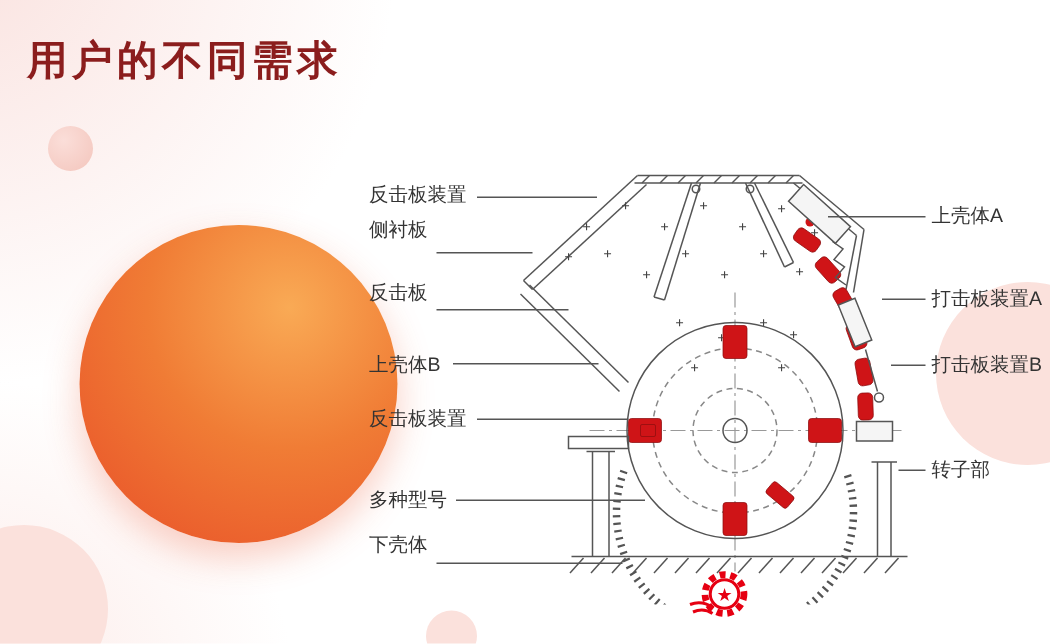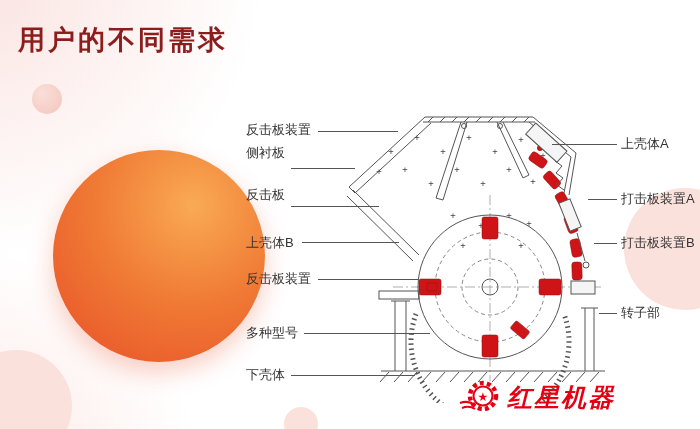--- a/index.html
+++ b/index.html
@@ -190,21 +190,21 @@
       <rect x="46" y="188" width="40" height="8"></rect>
     </g>
   </svg>
 
   <div class="lbl lbl-l" style="top:121px">反击板装置</div>
   <div class="lbl lbl-l" style="top:144px">侧衬板</div>
   <div class="lbl lbl-l" style="top:186px">反击板</div>
   <div class="lbl lbl-l" style="top:234px">上壳体B</div>
   <div class="lbl lbl-l" style="top:270px">反击板装置</div>
   <div class="lbl lbl-l" style="top:324px">多种型号</div>
-  <div class="lbl lbl-l" style="top:366px">下壳体</div>
+  <div class="lbl lbl-l" style="top:354px">下壳体</div>
 
   <div class="lbl lbl-r" style="top:135px">上壳体A</div>
   <div class="lbl lbl-r" style="top:234px">打击板装置B</div>
   <div class="lbl lbl-r" style="top:190px">打击板装置A</div>
   <div class="lbl lbl-r" style="top:304px">转子部</div>
 
   <div class="lead" style="top:131px;left:318px;width:80px"></div>
   <div class="lead" style="top:168px;left:291px;width:64px"></div>
   <div class="lead" style="top:206px;left:291px;width:88px"></div>
   <div class="lead" style="top:242px;left:302px;width:97px"></div>
@@ -219,17 +219,16 @@
 
   <div class="logo">
     <svg width="42" height="40" viewBox="0 0 42 40">
       <path d="M2 26 Q10 23 17 28" stroke="#e60012" stroke-width="2" fill="none"></path>
       <path d="M4 31 Q11 28 17 32" stroke="#e60012" stroke-width="2" fill="none"></path>
       <circle cx="25" cy="19" r="13" fill="none" stroke="#e60012" stroke-width="4.5" stroke-dasharray="4 3.2"></circle>
       <circle cx="25" cy="19" r="9.5" fill="none" stroke="#e60012" stroke-width="2"></circle>
       <text x="25" y="23.5" text-anchor="middle" font-size="12" fill="#e60012">★</text>
     </svg>
     <div class="logo-text">
-      <div class="logo-cn">红星机器</div>
     </div>
   </div>
 
 </div>
 
 </body></html>

